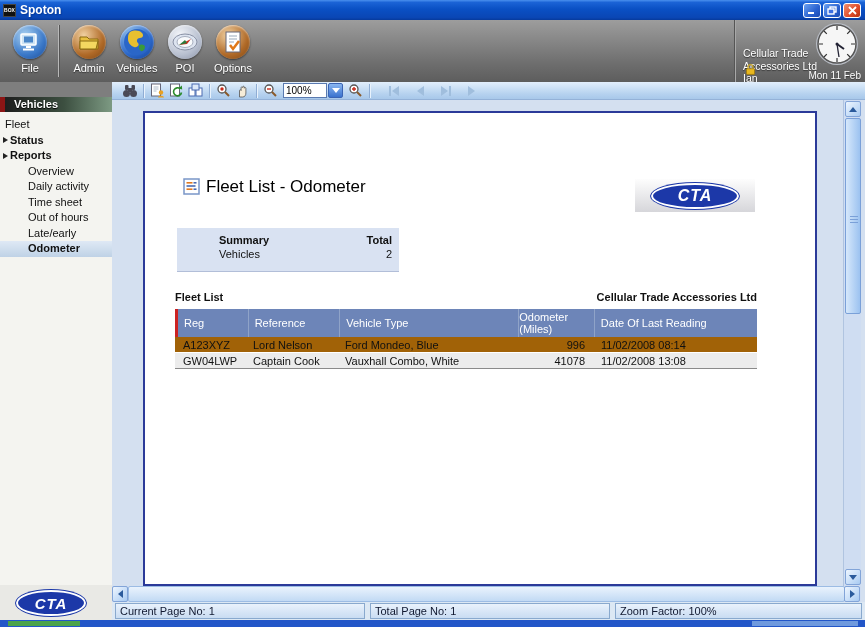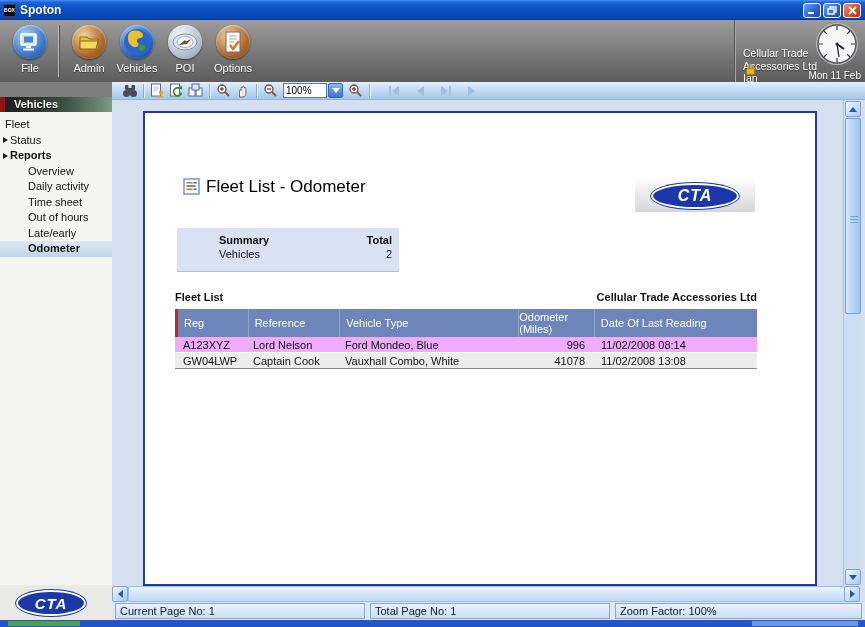--- a/index.html
+++ b/index.html
@@ -61,21 +61,21 @@
   .side-gray{position:absolute;left:0;top:82px;width:112px;height:15px;background:#7e7e7e;}
   .sidebar{position:absolute;left:0;top:97px;width:112px;height:523px;background:#f4f4f0;}
   .veh-header{position:absolute;left:0;top:0;width:112px;height:15px;
     background:linear-gradient(to right,#1e1e1e,#3c4f40 55%,#7d9a83);
     border-left:5px solid #8c1515;color:#fff;font-weight:bold;font-size:11px;
     line-height:14px;padding-left:9px;text-shadow:0 1px 1px #000;}
   .side-list{position:absolute;left:0;top:20px;width:112px;}
   .side-item{height:15.5px;line-height:15.5px;padding-left:28px;position:relative;cursor:pointer;
     white-space:nowrap;}
   .side-item.root{padding-left:5px;}
-  .side-item.arrowed{padding-left:10px;}
+  .side-item.arrowed{padding-left:10px;font-weight:bold;}
   .side-item.bold{font-weight:bold;}
   .side-item.selected{background:linear-gradient(#dfe9f5,#bfd2e6);}
   .tri{position:absolute;left:3px;top:4.5px;width:0;height:0;
     border-top:3.5px solid transparent;border-bottom:3.5px solid transparent;border-left:5px solid #222;}
   
   .page{position:absolute;left:143px;top:111px;width:674px;height:475px;background:#fff;
     border:2px solid #2b3a99;}
   .rpt-title-row{position:absolute;left:38px;top:64px;display:flex;align-items:center;gap:6px;}
   .rpt-title{font-size:17px;color:#000;}
   .logo-box{position:absolute;left:490px;top:66px;width:120px;height:33px;
@@ -89,21 +89,21 @@
   .sum-row{display:flex;justify-content:space-between;line-height:14px;margin-left:35px;}
   .sum-row.hdr{font-weight:bold;}
   .fleet-row{position:absolute;left:30px;top:178px;width:582px;display:flex;justify-content:space-between;}
   .fleet-row span{font-weight:bold;font-size:11px;}
   .rpt-table{position:absolute;left:30px;top:196px;width:582px;}
   .thead{display:flex;background:#6d85b8;height:28px;border-left:3px solid #cc2222;color:#fff;}
   .th{display:flex;align-items:center;padding-left:6px;font-size:11px;}
   .th + .th{border-left:1px solid #8fa3c8;}
   .th.right{justify-content:flex-end;padding-right:7px;padding-left:0;}
   .trow{display:flex;height:16px;align-items:center;border-bottom:1px solid #fff;}
-  .trow.odd{background:#f0abfc;}
+  .trow.odd{background:#a16207;}
   .trow.even{background:#ececec;border-bottom:1px solid #8a8a8a;}
   .td{padding-left:8px;font-size:11px;white-space:nowrap;overflow:hidden;}
   .td.right{text-align:right;padding-left:0;padding-right:8px;}
   .w-reg{width:70px;} .w-ref{width:92px;} .w-type{width:180px;} .w-odo{width:76px;} .w-date{width:164px;}
   
   .vscroll{position:absolute;left:843px;top:100px;width:18px;height:486px;background:#cfddf2;
     border-left:1px solid #b0c4e0;}
   .scroll-btn{position:absolute;width:16px;height:16px;left:1px;border:1px solid #82a4d8;border-radius:2px;
     background:linear-gradient(135deg,#eef6ff,#a9cbf2);display:flex;align-items:center;justify-content:center;}
   .vthumb{position:absolute;left:1px;top:18px;width:16px;height:196px;border:1px solid #7aa0d8;border-radius:2px;

